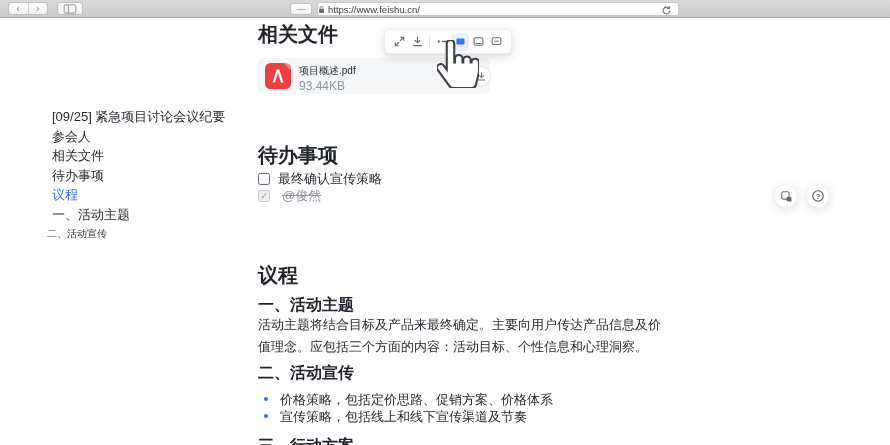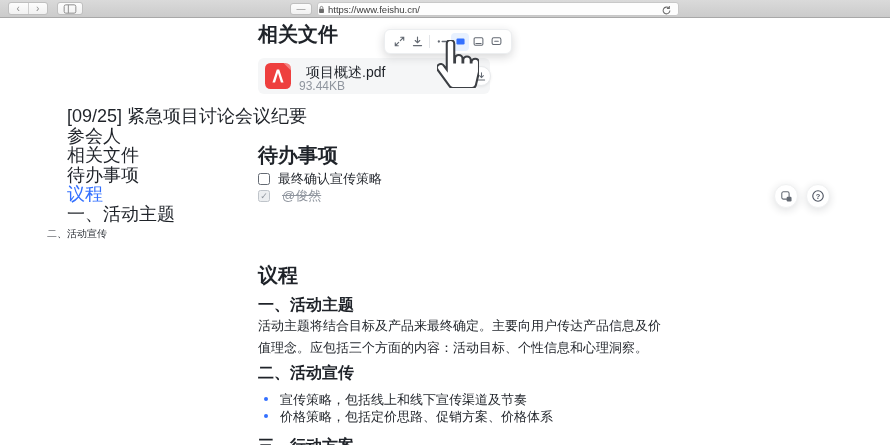--- a/index.html
+++ b/index.html
@@ -34,50 +34,50 @@
     position:absolute; left:317px; top:2px; width:362px; height:14px;
     background:#fdfdfd; border:1px solid #c8c8c8; border-radius:3px;
     display:flex; align-items:center; 
   }
   .url-text { font-size:9.5px; color:#3c3c3c; letter-spacing:0; }
   .lock { margin-right:3px; display:inline-flex; }
   .reload { position:absolute; right:6px; top:2px; display:inline-flex; cursor:default; }
   
   .outline { position:absolute; left:52px; top:107px; width:200px; z-index:5; }
   .outline-item {
-    font-size:18px; line-height:19.5px; color:#1f2329;
-    white-space:nowrap; cursor:pointer;margin-left:15px;
+    font-size:13px; line-height:19.5px; color:#1f2329;
+    white-space:nowrap; cursor:pointer;
   }
   .outline-item.active { color:#3370ff; }
   .outline-item.small { font-size:10px; line-height:19px; margin-left:-5px; color:#2b2f36; }
   
   .h2 { position:absolute; left:258px; font-size:20px; font-weight:bold; color:#1f2329; }
   .h3 { position:absolute; left:258px; font-size:16px; font-weight:bold; color:#1f2329; }
   .para {
     position:absolute; left:258px; top:315px; width:406px;
-    font-size:13px; line-height:21.5px; color:#1f2329;
+    font-size:13px; line-height:21.5px; color:#1f2329;font-family:Liberation Mono, monospace;
   }
   
   .att-toolbar {
     position:absolute; left:384px; top:29px; width:128px; height:25px;
     background:#fff; border:1px solid #eceef0; border-radius:6px;
     box-shadow:0 3px 10px rgba(31,35,41,.18);
     display:flex; align-items:center; padding:0 5px; z-index:20;
   }
   .tb-ico { width:18px; height:18px; display:flex; align-items:center; justify-content:center;
     border-radius:4px; cursor:pointer; }
   .tb-ico.active { background:#e8f1ff; }
   .tb-div { width:1px; height:13px; background:#e3e5e8; margin:0 3px; }
   
   .pdf-card {
     position:absolute; left:258px; top:58px; width:232px; height:36px;
     background:#f5f6f7; border-radius:6px; cursor:pointer; z-index:10;
   }
   .pdf-ico { position:absolute; left:7px; top:5px; }
-  .pdf-name { position:absolute; left:48px; top:6px; font-size:14px; color:#1f2329; }
+  .pdf-name { position:absolute; left:41px; top:6px; font-size:10px; color:#1f2329; }
   .pdf-size { position:absolute; left:41px; top:21px; font-size:12px; color:#8f959e; }
   .card-circle {
     position:absolute; width:20px; height:20px; border-radius:50%;
     background:#fff; border:1px solid #e8eaec; box-shadow:0 1px 3px rgba(0,0,0,.08);
     display:flex; align-items:center; justify-content:center; top:8px; cursor:pointer;
   }
   .circle-eye { left:190px; }
   .circle-dl  { left:213px; }
   
   .todos { position:absolute; left:258px; top:171px; }
@@ -226,25 +226,25 @@
   </div>
 </div>
 
 <div class="h2" style="top:262px;">议程</div>
 <div class="h3" style="top:295px;">一、活动主题</div>
 <div class="para">活动主题将结合目标及产品来最终确定。主要向用户传达产品信息及价值理念。应包括三个方面的内容：活动目标、个性信息和心理洞察。</div>
 <div class="h3" style="top:363px;">二、活动宣传</div>
 <div class="bullets">
   <div class="bullet-row">
     <span class="dot"></span>
-    <span>宣传策略，包括线上和线下宣传渠道及节奏</span>
+    <span>价格策略，包括定价思路、促销方案、价格体系</span>
   </div>
   <div class="bullet-row">
     <span class="dot"></span>
-    <span>价格策略，包括定价思路、促销方案、价格体系</span>
+    <span>宣传策略，包括线上和线下宣传渠道及节奏</span>
   </div>
 </div>
 <div class="h3" style="top:436px;">三、行动方案</div>
 
 <div class="float-btn fb-widget">
   <svg width="13" height="13" viewBox="0 0 16 16">
     <rect x="2.2" y="2.2" width="9" height="9" rx="2" fill="none" stroke="#646a73" stroke-width="1.3"></rect>
     <rect x="8.2" y="8.2" width="6" height="6" rx="1.5" fill="#646a73"></rect>
   </svg>
 </div>

